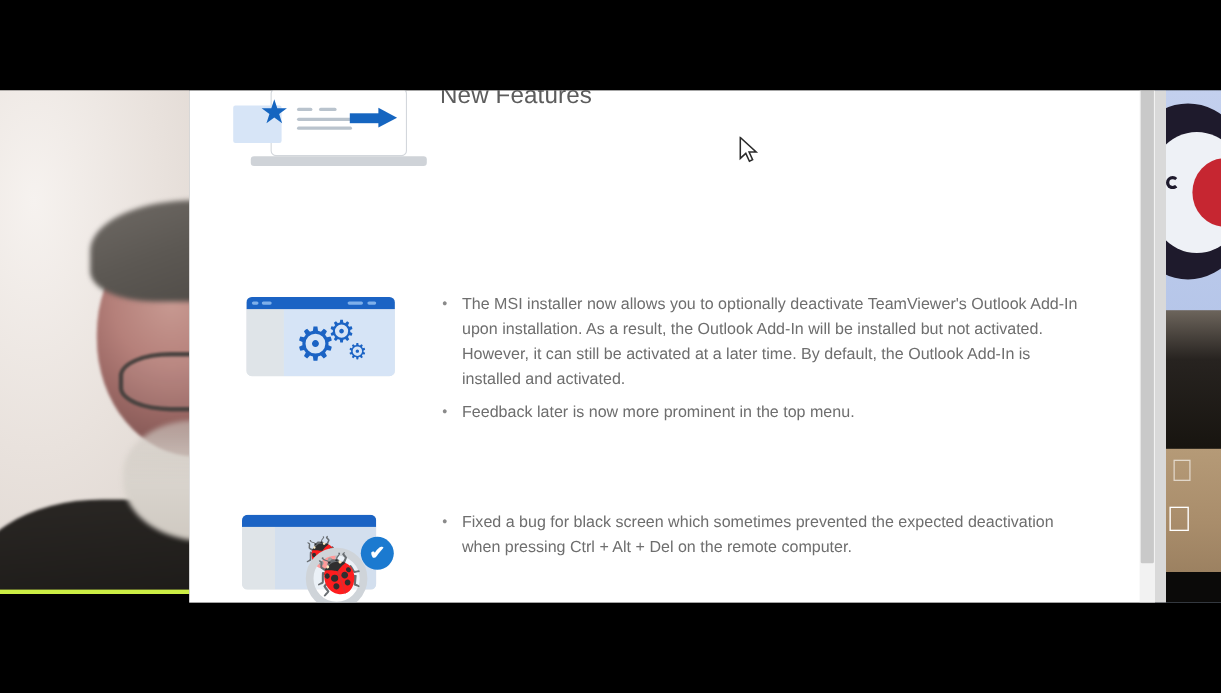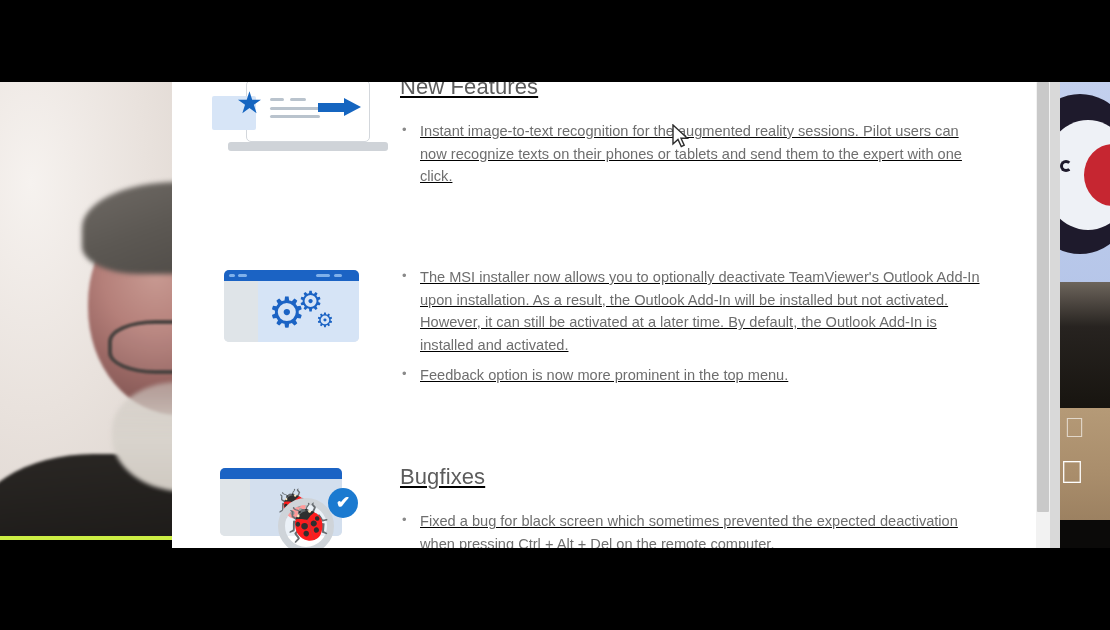--- a/index.html
+++ b/index.html
@@ -110,21 +110,21 @@
 
   
   #doc {
     position:absolute; left:172px; top:82px; width:878px; height:466px;
     background:#ffffff; overflow:hidden;
   }
   .doc-inner { position:absolute; left:0; top:-14px; width:878px; }
 
   .section { position:relative; display:flex; align-items:flex-start; }
   .illus { width:228px; flex:0 0 228px; position:relative; height:100%; }
-  .content { flex:1 1 auto; padding-right:62px;text-decoration:underline; }
+  .content { flex:1 1 auto; padding-right:62px; }
 
   h2.sec-title {
     font-family:"Liberation Sans", sans-serif;
     font-weight:400; font-size:22px; color:#5c5c5c;
     letter-spacing:.1px; margin:0 0 20px 0;
   }
   ul.bullets { list-style:none; margin:0; padding:0; }
   ul.bullets li {
     position:relative; padding-left:20px; margin-bottom:8px;
     font-size:14.6px; line-height:22.6px; color:#6e6e6e;
@@ -258,23 +258,20 @@
             <div class="arrow">
               <div class="shaft"></div>
                 <div class="head"></div>
             </div>
             <div class="star"></div>
             <div class="lap-base"></div>
           </div>
         </div>
         <div class="content">
           <h2 class="sec-title">New Features</h2>
-          <ul class="bullets">
-            <li>Instant image-to-text recognition for the augmented reality sessions. Pilot users can now recognize texts on their phones or tablets and send them to the expert with one click.</li>
-          </ul>
         </div>
       </section>
 
       <section class="section" style="padding-top:58px; min-height:200px;">
         <div class="illus">
           <div class="ill2">
             <div class="brw">
               <div class="brw-left"></div>
               <div class="brw-right"></div>
               <div class="brw-bar">
@@ -285,42 +282,41 @@
               </div>
             </div>
             <span class="gear g1">⚙</span>
             <span class="gear g2">⚙</span>
             <span class="gear g3">⚙</span>
           </div>
         </div>
         <div class="content">
           <ul class="bullets">
             <li>The MSI installer now allows you to optionally deactivate TeamViewer's Outlook Add-In upon installation. As a result, the Outlook Add-In will be installed but not activated. However, it can still be activated at a later time. By default, the Outlook Add-In is installed and activated.</li>
-            <li>Feedback option is now more prominent in the top menu.</li>
+            <li>Feedback later is now more prominent in the top menu.</li>
           </ul>
         </div>
       </section>
 
       <section class="section" style="padding-top:56px;">
         <div class="illus">
           <div class="ill3">
             <div class="b3">
               <div class="b3-left"></div>
               <div class="b3-right"></div>
               <div class="b3-bar"></div>
             </div>
             <span class="bug-small">🐞</span>
             <div class="mag"></div>
 
             <span class="bug-big">🐞</span>
             <div class="check-badge">✔</div>
           </div>
         </div>
         <div class="content">
-          <h2 class="sec-title">Bugfixes</h2>
           <ul class="bullets">
             <li>Fixed a bug for black screen which sometimes prevented the expected deactivation when pressing Ctrl + Alt + Del on the remote computer.</li>
 
           </ul>
         </div>
       </section>
 
     </div>
 
     <div class="sb-track">

